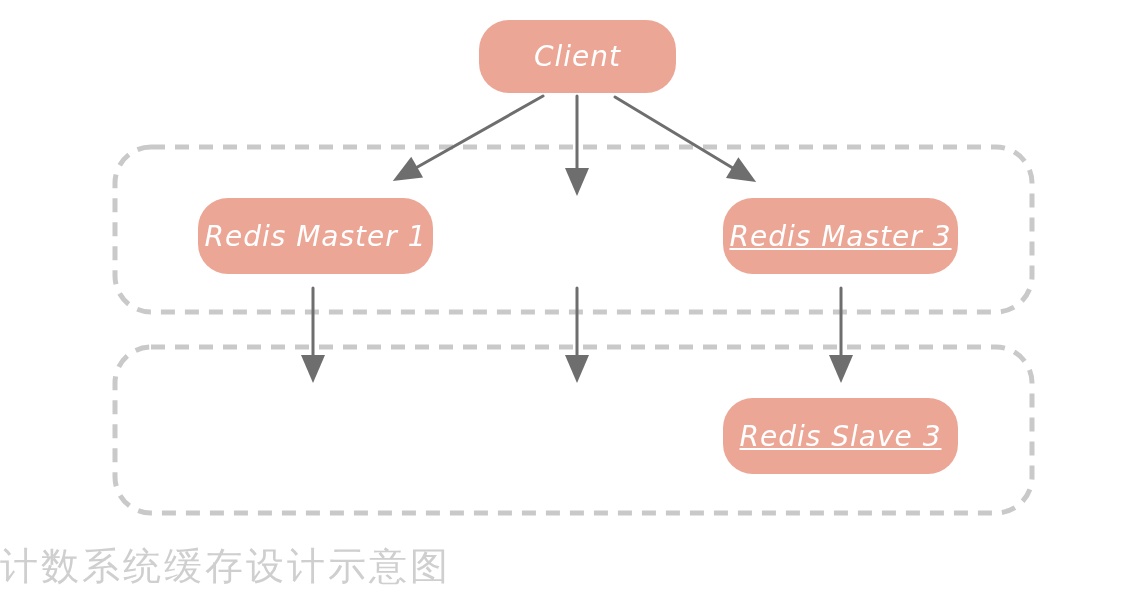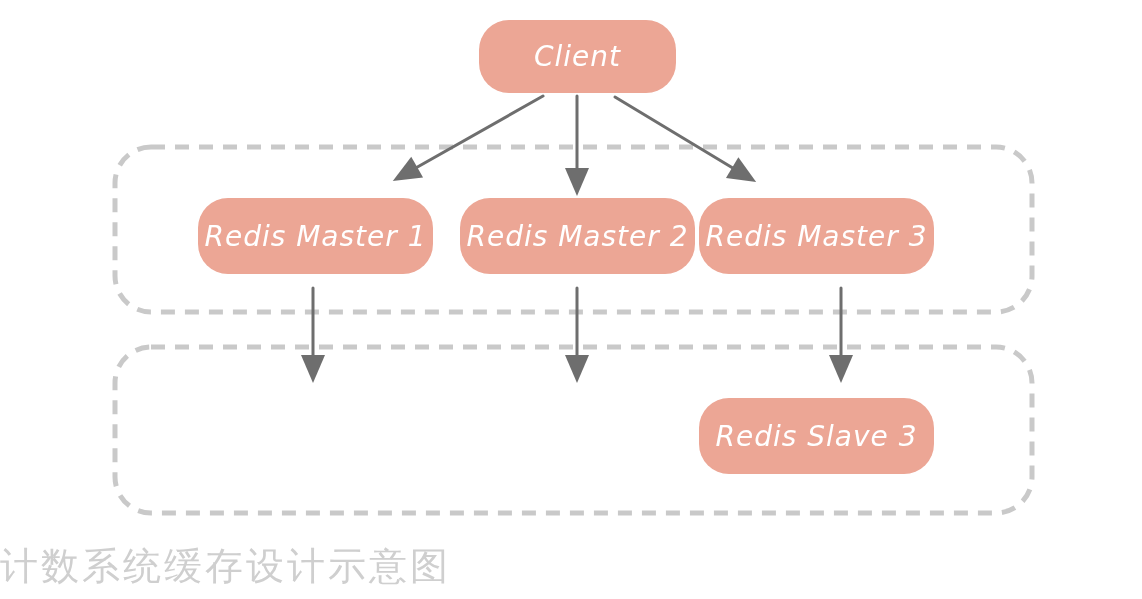--- a/index.html
+++ b/index.html
@@ -52,21 +52,21 @@
   }
   .node-client {
     left: 479px; top: 20px;
     width: 197px; height: 73px;
     font-size: 28px;
   }
   .node-mid { top: 198px; width: 235px; height: 76px; font-size: 28px; }
   .node-bot { top: 398px; width: 235px; height: 76px; font-size: 28px; }
   .col-1 { left: 178px; margin-left: 20px; }
   .col-2 { left: 460px; }
-  .col-3 { left: 699px; }
+  .col-3 { left: 723px; text-decoration: underline; }
   .caption {
     position: absolute;
     left: 0; right: 0;
     top: 541px;
     text-align: left;
     font-size: 38px;
     letter-spacing: 3px;
     color: var(--caption-text, #cfcfcf);
     user-select: none;
   }
@@ -91,20 +91,19 @@
     <line class="edge-line" x1="615" y1="97" x2="751" y2="179" marker-end="url(#arrowhead)"></line>
 
     <line class="edge-line" x1="313" y1="288" x2="313" y2="377" marker-end="url(#arrowhead)"></line>
     <line class="edge-line" x1="577" y1="288" x2="577" y2="377" marker-end="url(#arrowhead)"></line>
     <line class="edge-line" x1="841" y1="288" x2="841" y2="377" marker-end="url(#arrowhead)"></line>
   </svg>
 
   <div class="node node-client">Client</div>
 
   <div class="node node-mid col-1">Redis Master 1</div>
-  <div class="node node-mid col-2">Redis Master 2</div>
   <div class="node node-mid col-3">Redis Master 3</div>
 
   <div class="node node-bot col-3">Redis Slave 3</div>
 
   <div class="caption">计数系统缓存设计示意图</div>
 
 </div>
 
 </body></html>

